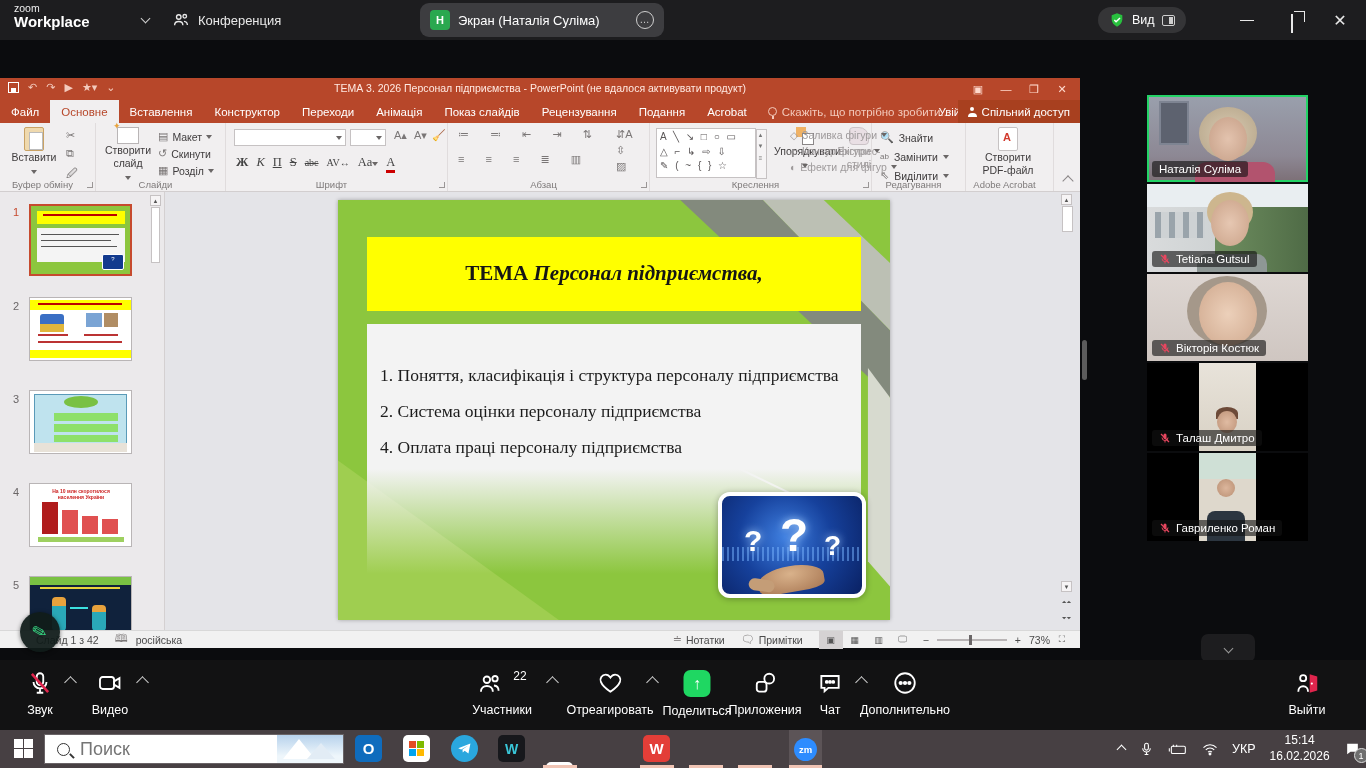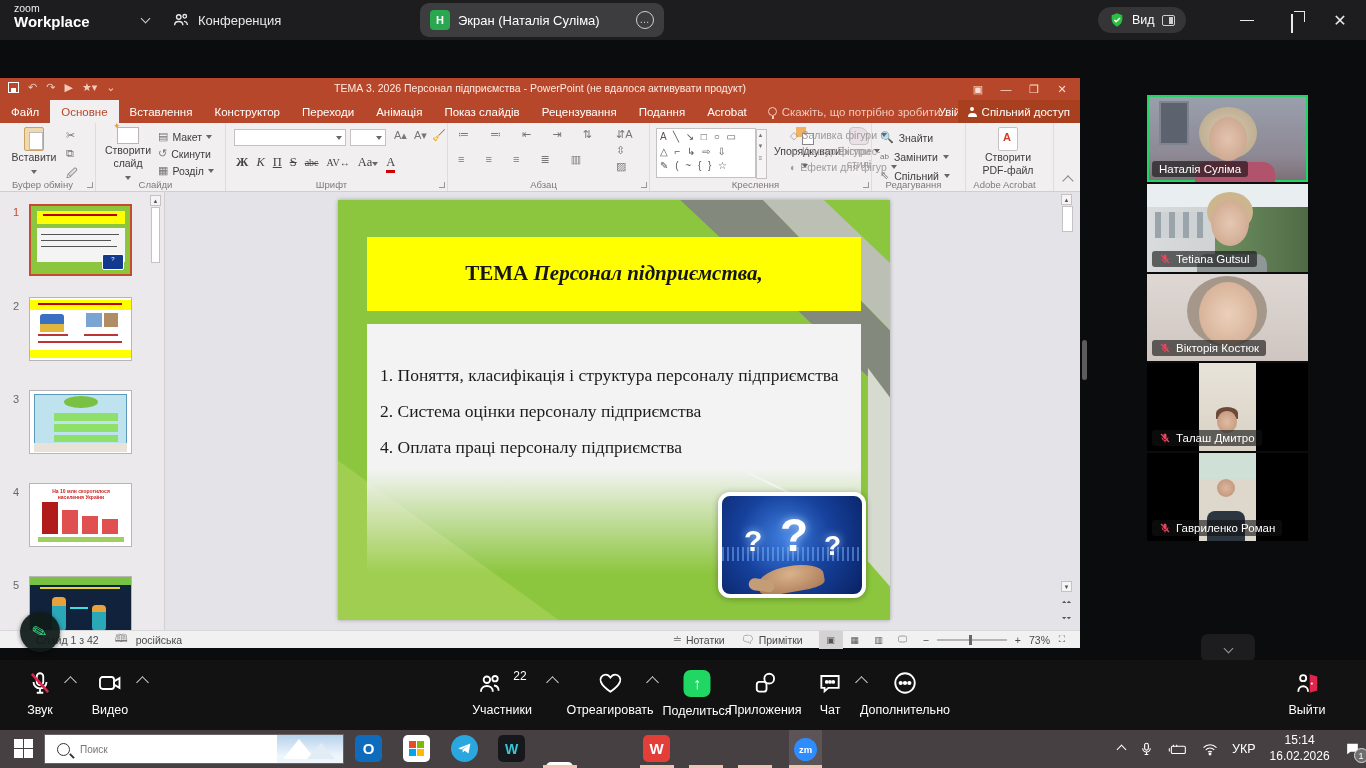--- a/index.html
+++ b/index.html
@@ -163,21 +163,21 @@
   .zbtn svg{display:block}
   .tchev{position:absolute;top:18px;width:9px;height:9px;border-left:1.7px solid #cfcfcf;border-top:1.7px solid #cfcfcf;transform:rotate(45deg)}
   .cnt{font-size:12px;color:#fff;position:relative;top:-7px;margin-left:2px}
   .shareic{width:27px;height:27px;border-radius:7px;background:#1fd762;display:grid;place-items:center;color:#fff;font-weight:800;font-size:16px;line-height:0}
 
   
   #tbar{left:0;top:730px;width:1366px;height:38px;background:#474043}
   .winlogo{position:absolute;left:14px;top:9px;width:19px;height:19px;display:grid;grid-template-columns:9px 9px;gap:1px}
   .winlogo i{background:#fff;width:9px;height:9px}
   #tsearch{position:absolute;left:44px;top:4px;width:300px;height:30px;background:#fff;border:1px solid #6a6467;display:flex;align-items:center;overflow:hidden}
-  #tsearch input{border:none;outline:none;font-size:10px;color:#ef4444;width:160px;font-family:"Liberation Sans",sans-serif}
+  #tsearch input{border:none;outline:none;font-size:18px;color:#ef4444;width:160px;font-family:"Liberation Sans",sans-serif}
   .mag{width:13px;height:13px;border:1.8px solid #333;border-radius:50%;position:relative;margin:0 10px 0 12px}
   .mag:after{content:"";position:absolute;left:11px;top:11px;width:6px;height:1.8px;background:#333;transform:rotate(45deg)}
   .winter{position:absolute;right:0;top:0;width:66px;height:100%;background:linear-gradient(180deg,#b7d2ec,#eef6fb 75%)}
   .winter:before{content:"";position:absolute;left:6px;bottom:4px;width:0;height:0;border-left:16px solid transparent;border-right:16px solid transparent;border-bottom:20px solid #fff}
   .winter:after{content:"";position:absolute;left:30px;bottom:4px;width:0;height:0;border-left:14px solid transparent;border-right:14px solid transparent;border-bottom:16px solid #e2ecf5}
   .tico{position:absolute;top:5px;width:27px;height:27px;border-radius:5px;display:grid;place-items:center;font-weight:700}
   .run{position:absolute;bottom:0;height:3px;width:34px;background:#f0c4b4}
   .c-outlook{background:#0f6cbd;color:#fff;font-size:15px}
   .c-store{background:#fff;position:relative}
   .c-store .msq{display:grid;grid-template-columns:7px 7px;gap:1px}
@@ -393,21 +393,21 @@
               <span class="gico">🔍</span>
               <span>Знайти</span>
             </span>
           <span class="edit-row">
               <span class="gico" style="font-size:8px">ab</span>
               <span>Замінити</span>
               <span class="da"></span>
             </span>
           <span class="edit-row">
               <span class="gico">⇖</span>
-              <span>Спільний</span>
+              <span>Виділити</span>
               <span class="da"></span>
             </span>
         </div>
         <div class="grp-label">Редагування</div>
       </div>
 
       <div class="grp" style="left:966px;width:88px">
         <div class="bigbtn" style="left:10px;width:64px">
           <div class="pdfic"></div>
           <div>Створити PDF-файл</div>

